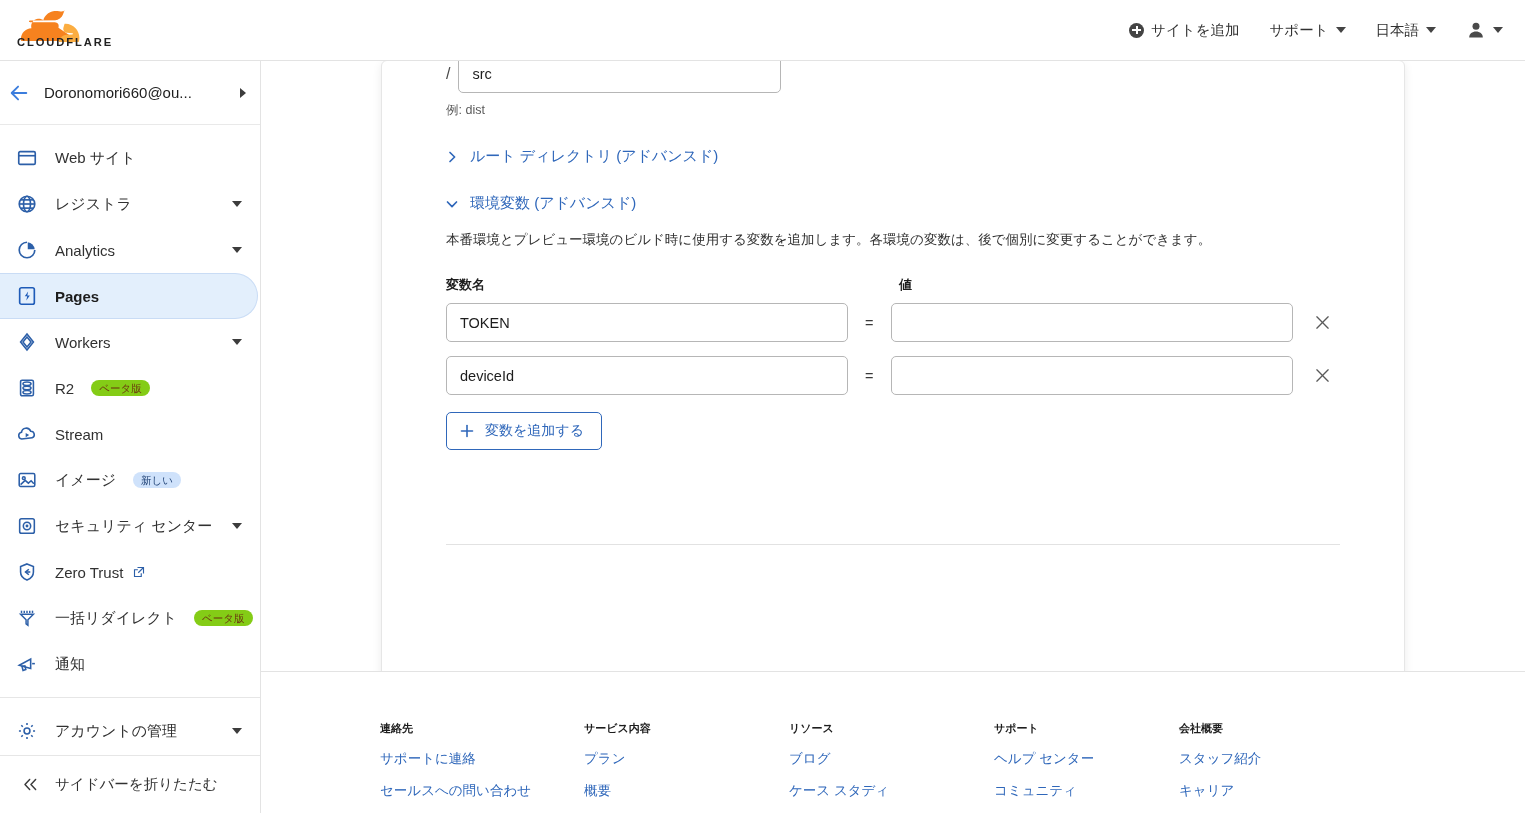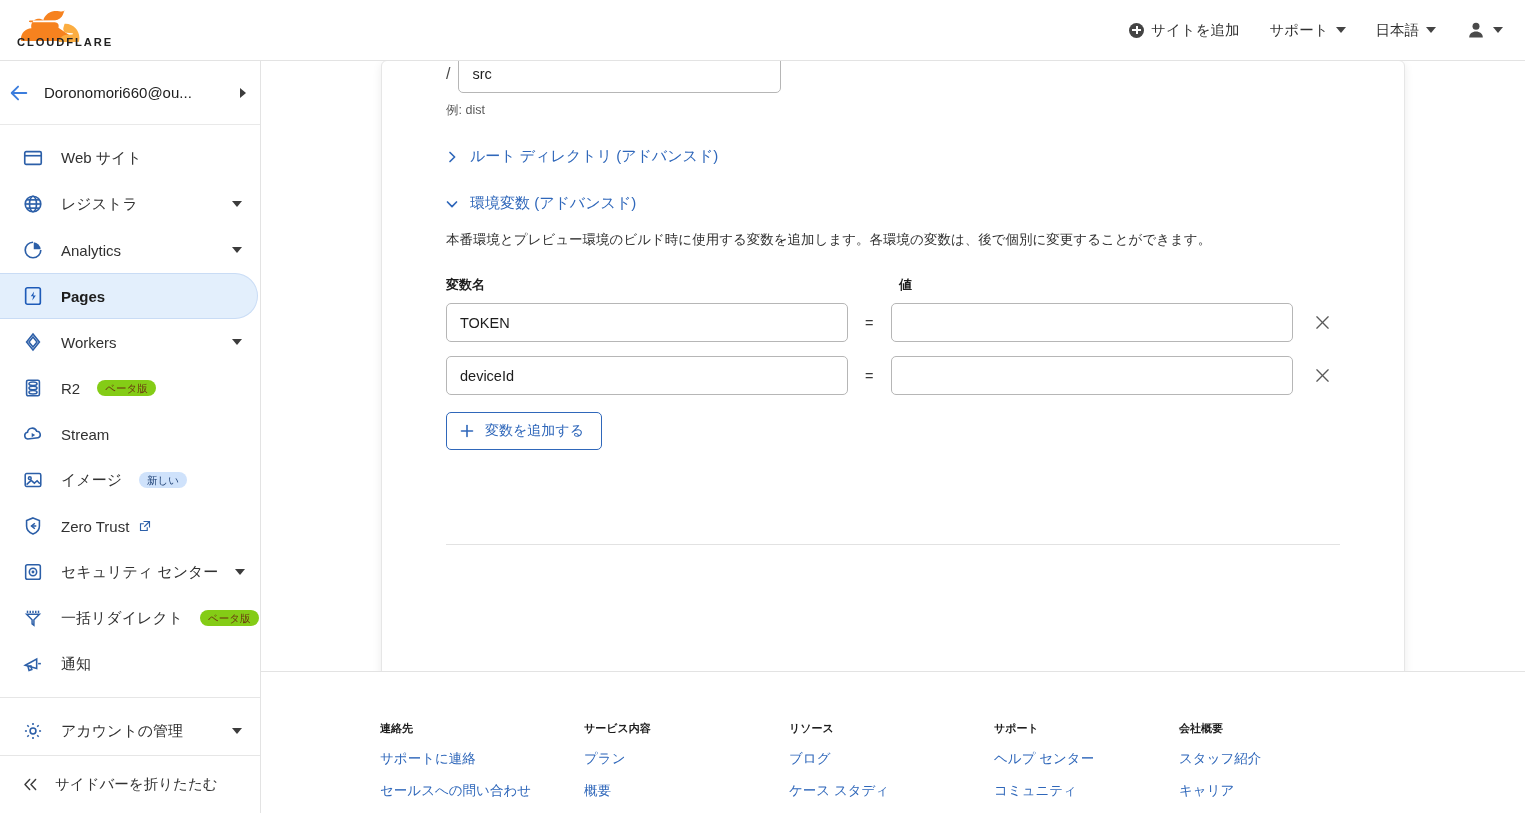--- a/index.html
+++ b/index.html
@@ -72,21 +72,21 @@
     white-space: nowrap; overflow: hidden;
   }
   .acct-caret {
     width: 0; height: 0; border-top: 5px solid transparent;
     border-bottom: 5px solid transparent; border-left: 6px solid #3c3c3c;
   }
   .nav-list { padding-top: 10px; }
   .nav-item {
     position: relative;
     height: 46px; display: flex; align-items: center;
-    padding-left: 22px; padding-right: 16px; gap: 17px;
+    padding-left: 16px; padding-right: 16px; gap: 17px;
     font-size: 15px; color: #313131; cursor: pointer;
     border-radius: 0 23px 23px 0;
     margin-right: 2px;
   }
   .nav-item.active {
     background: #e3effc;
     border: 1px solid #c9dcf5;
     border-left: none;
     font-weight: 600;
     color: #1d1d1d;
@@ -347,40 +347,40 @@
           <rect x="3.5" y="5" width="17" height="14" rx="1.6"></rect>
           <circle cx="8.5" cy="10" r="1.5"></circle>
             <polyline points="5,17 10,12.4 13.5,15.4 16.5,12.8 19.5,16"></polyline>
         </svg>
         <span class="nav-label">イメージ</span>
         <span class="nav-badge badge-new">新しい</span>
       </div>
 
       <div class="nav-item">
         <svg class="nav-icon" viewBox="0 0 24 24" fill="none" stroke="#2c5fa8" stroke-width="1.7">
+          <rect x="4" y="4" width="16" height="16" rx="2"></rect>
+          <circle cx="12" cy="12" r="4"></circle>
+            <circle cx="12" cy="12" r="1.6" fill="#2c5fa8" stroke="none"></circle>
+        </svg>
+        <span class="nav-label">セキュリティ センター</span>
+        <span class="nav-chevron"></span>
+      </div>
+
+      <div class="nav-item">
+        <svg class="nav-icon" viewBox="0 0 24 24" fill="none" stroke="#2c5fa8" stroke-width="1.7">
           <path d="M12 3.2 19 6v6c0 4.6-3.1 7.4-7 8.8-3.9-1.4-7-4.2-7-8.8V6z"></path>
           <polyline points="14,9 10.4,12 14,15"></polyline>
             <line x1="15.6" y1="12" x2="10.4" y2="12"></line>
         </svg>
         <span class="nav-label">Zero Trust</span>
         <svg class="ext-link" viewBox="0 0 16 16" fill="none" stroke="#2c5fa8" stroke-width="1.5">
           <polyline points="6,2 14,2 14,10"></polyline>
             <line x1="14" y1="2" x2="7" y2="9"></line>
           <polyline points="11,9.5 11,14 2,14 2,5 6.5,5"></polyline>
         </svg>
-      </div>
-
-      <div class="nav-item">
-        <svg class="nav-icon" viewBox="0 0 24 24" fill="none" stroke="#2c5fa8" stroke-width="1.7">
-          <rect x="4" y="4" width="16" height="16" rx="2"></rect>
-          <circle cx="12" cy="12" r="4"></circle>
-            <circle cx="12" cy="12" r="1.6" fill="#2c5fa8" stroke="none"></circle>
-        </svg>
-        <span class="nav-label">セキュリティ センター</span>
-        <span class="nav-chevron"></span>
       </div>
 
       <div class="nav-item">
         <svg class="nav-icon" viewBox="0 0 24 24" fill="none" stroke="#2c5fa8" stroke-width="1.6">
           <line x1="6" y1="4" x2="6" y2="6.5"></line>
             <line x1="9" y1="4" x2="9" y2="6.5"></line>
           <line x1="12" y1="4" x2="12" y2="6.5"></line>
             <line x1="15" y1="4" x2="15" y2="6.5"></line>
             <line x1="18" y1="4" x2="18" y2="6.5"></line>
           <path d="M5 8h14l-6 6v6l-2-1.6V14z"></path>

